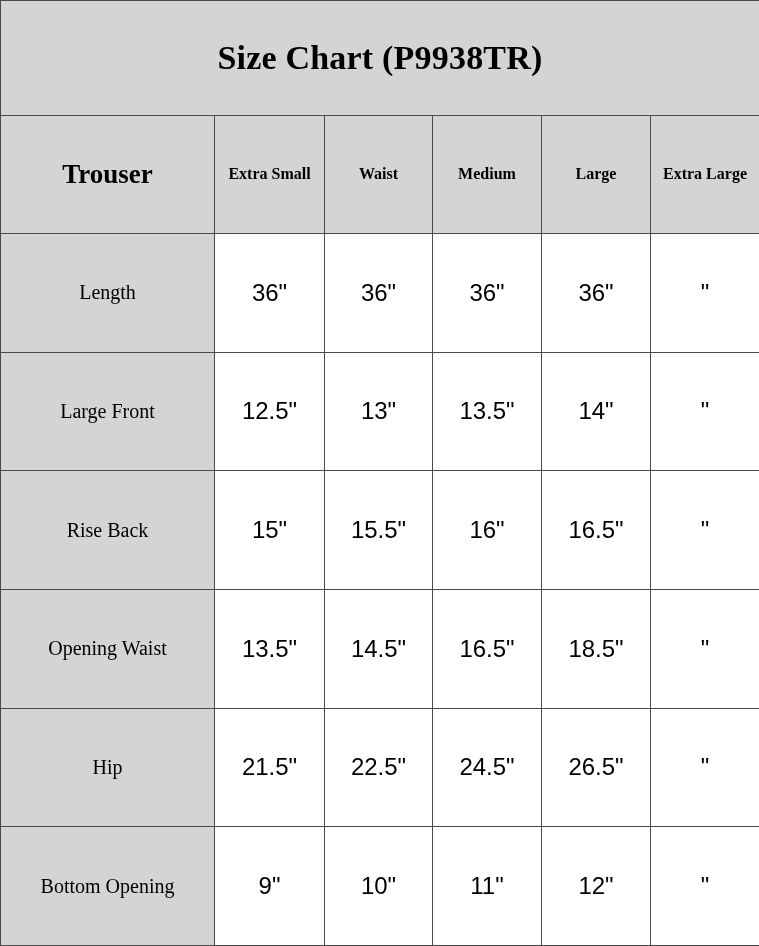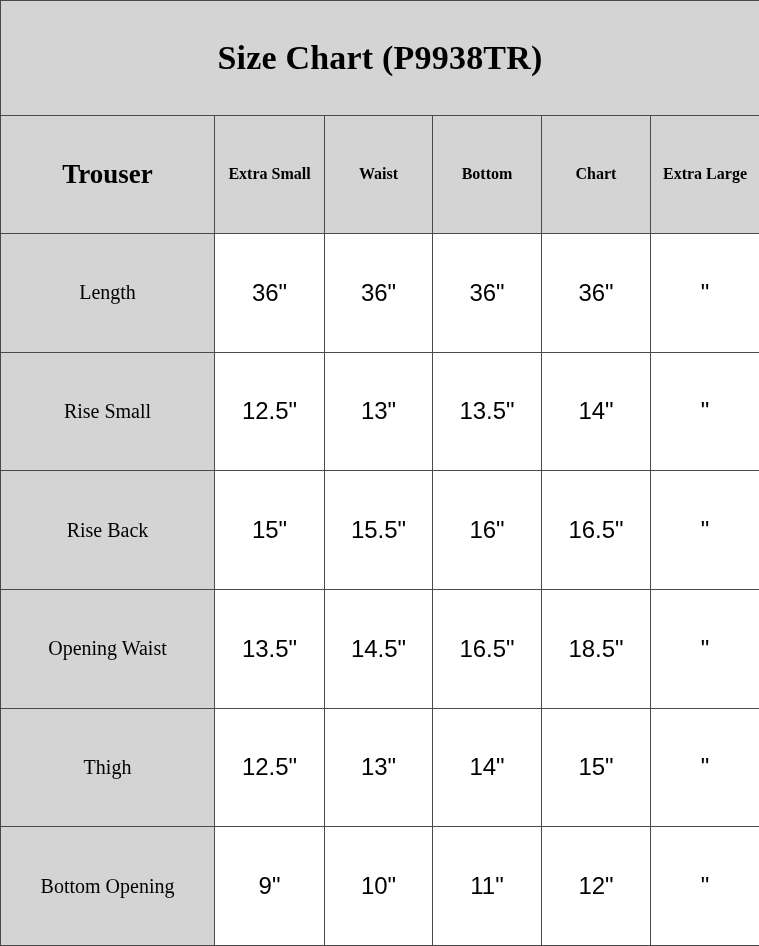--- a/index.html
+++ b/index.html
@@ -88,36 +88,36 @@
         <col class="c5">
     </colgroup>
     <tbody>
       <tr>
         <td class="title-cell" colspan="6">Size Chart (P9938TR)</td>
       </tr>
       <tr>
         <td class="corner-cell">Trouser</td>
         <td class="size-head">Extra Small</td>
         <td class="size-head">Waist</td>
-        <td class="size-head">Bottom</td>
-        <td class="size-head">Chart</td>
+        <td class="size-head">Medium</td>
+        <td class="size-head">Large</td>
         <td class="size-head">Extra Large</td>
       </tr>
 
       <tr class="data-row">
         <td class="row-label">Length</td>
         <td class="value-cell">36"</td>
         <td class="value-cell">36"</td>
         <td class="value-cell">36"</td>
         <td class="value-cell">36"</td>
         <td class="value-cell">"</td>
       </tr>
 
       <tr class="data-row">
-        <td class="row-label">Rise Small</td>
+        <td class="row-label">Large Front</td>
         <td class="value-cell">12.5"</td>
         <td class="value-cell">13"</td>
         <td class="value-cell">13.5"</td>
         <td class="value-cell">14"</td>
         <td class="value-cell">"</td>
       </tr>
 
       <tr class="data-row">
         <td class="row-label">Rise Back</td>
         <td class="value-cell">15"</td>
@@ -129,29 +129,29 @@
 
       <tr class="data-row">
         <td class="row-label">Opening Waist</td>
         <td class="value-cell">13.5"</td>
         <td class="value-cell">14.5"</td>
         <td class="value-cell">16.5"</td>
         <td class="value-cell">18.5"</td>
         <td class="value-cell">"</td>
       </tr>
 
-
       <tr class="data-row">
-        <td class="row-label">Thigh</td>
-        <td class="value-cell">12.5"</td>
-        <td class="value-cell">13"</td>
-        <td class="value-cell">14"</td>
-        <td class="value-cell">15"</td>
+        <td class="row-label">Hip</td>
+        <td class="value-cell">21.5"</td>
+        <td class="value-cell">22.5"</td>
+        <td class="value-cell">24.5"</td>
+        <td class="value-cell">26.5"</td>
         <td class="value-cell">"</td>
       </tr>
+
 
       <tr class="data-row">
         <td class="row-label">Bottom Opening</td>
         <td class="value-cell">9"</td>
         <td class="value-cell">10"</td>
         <td class="value-cell">11"</td>
         <td class="value-cell">12"</td>
         <td class="value-cell">"</td>
       </tr>
     </tbody>

